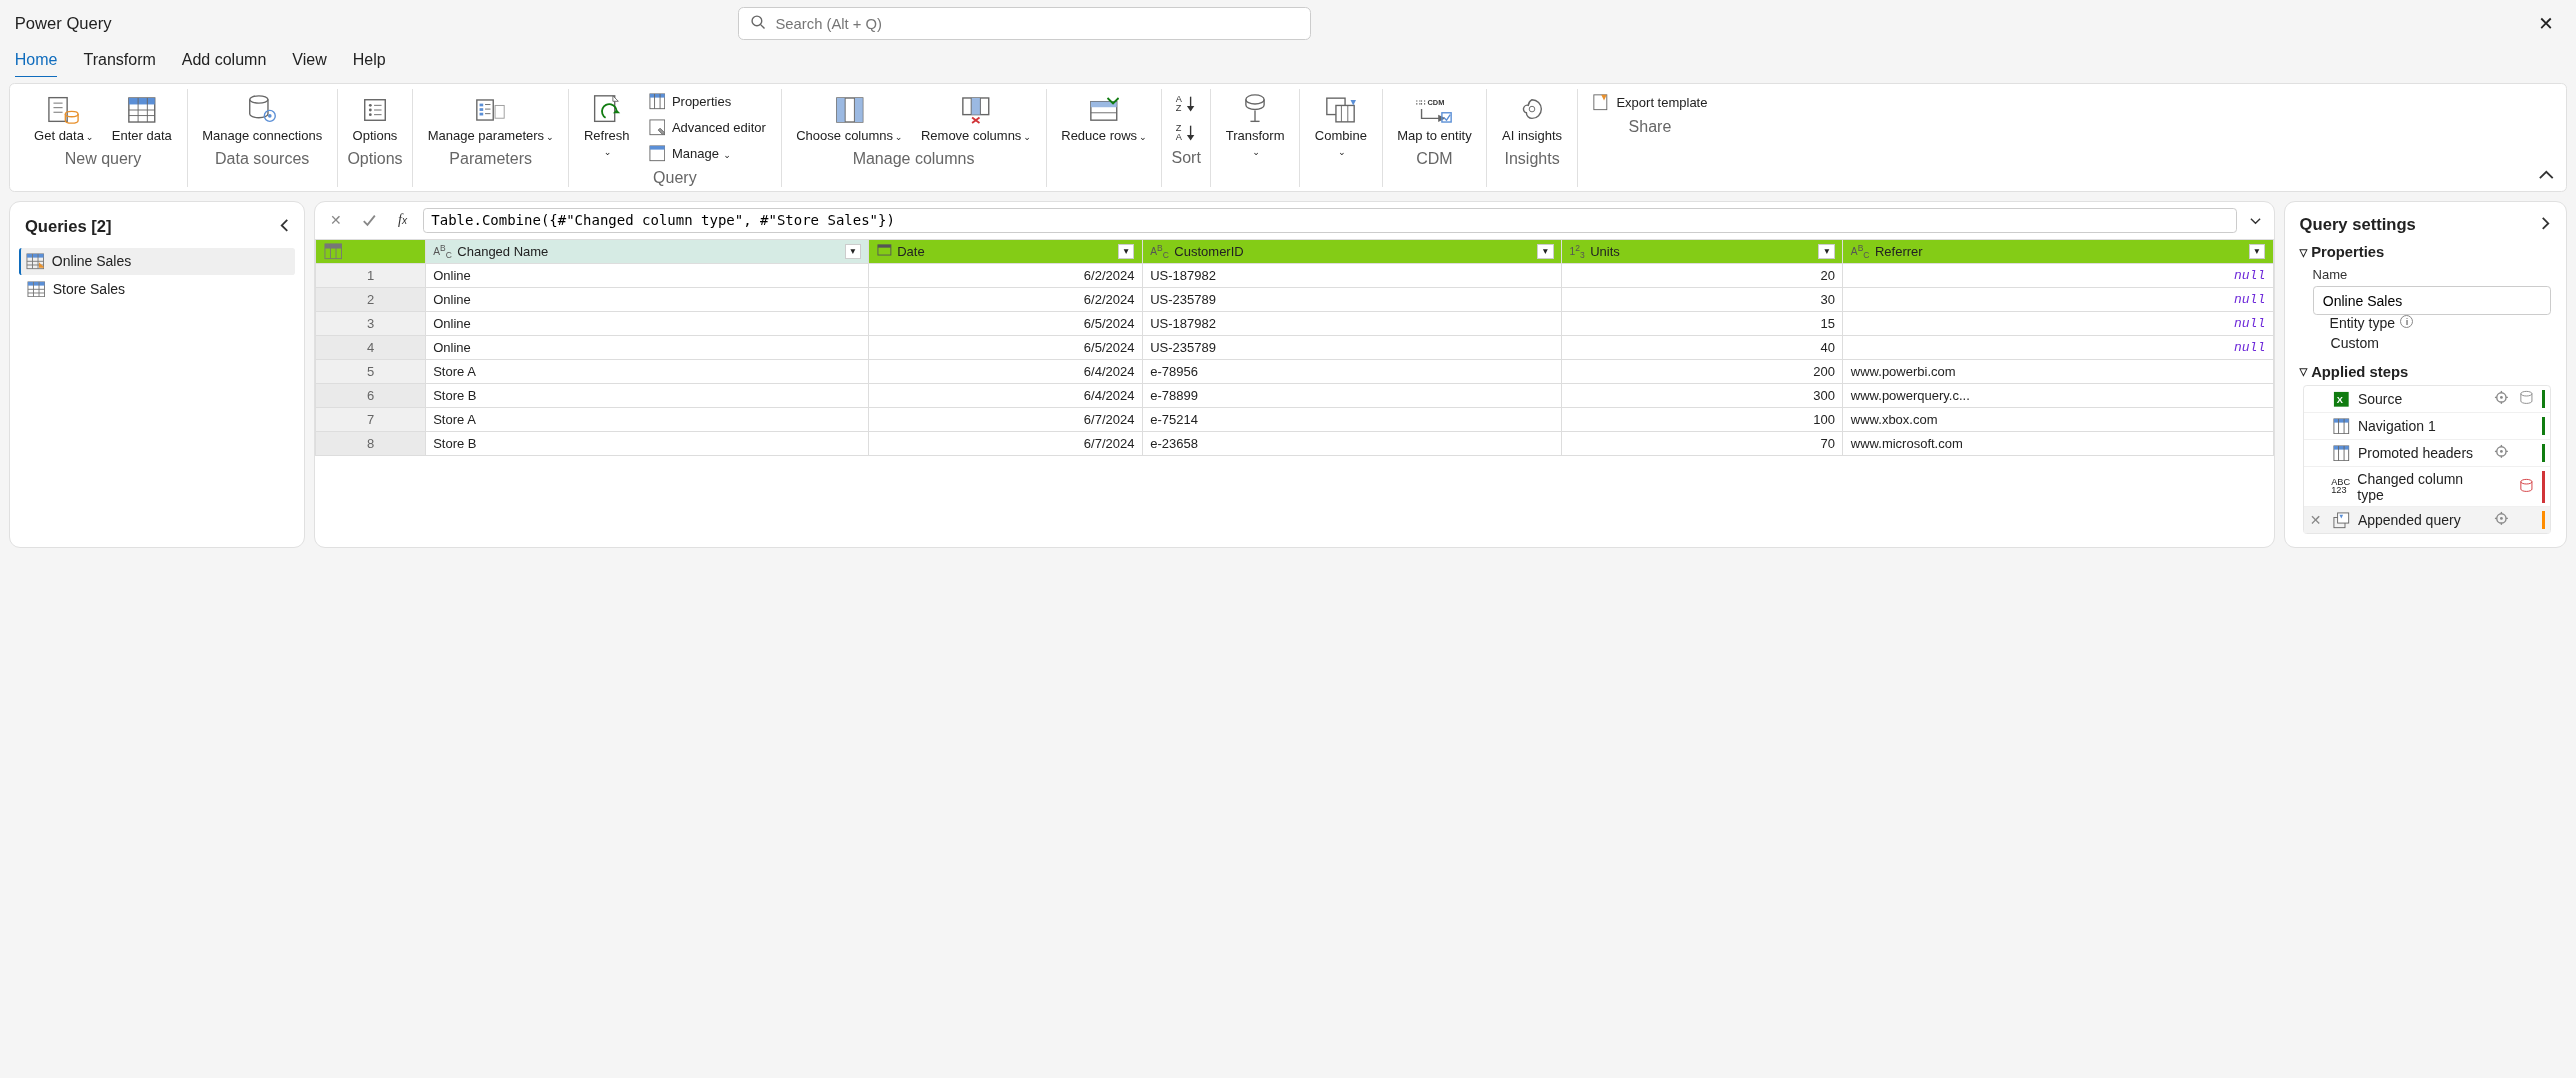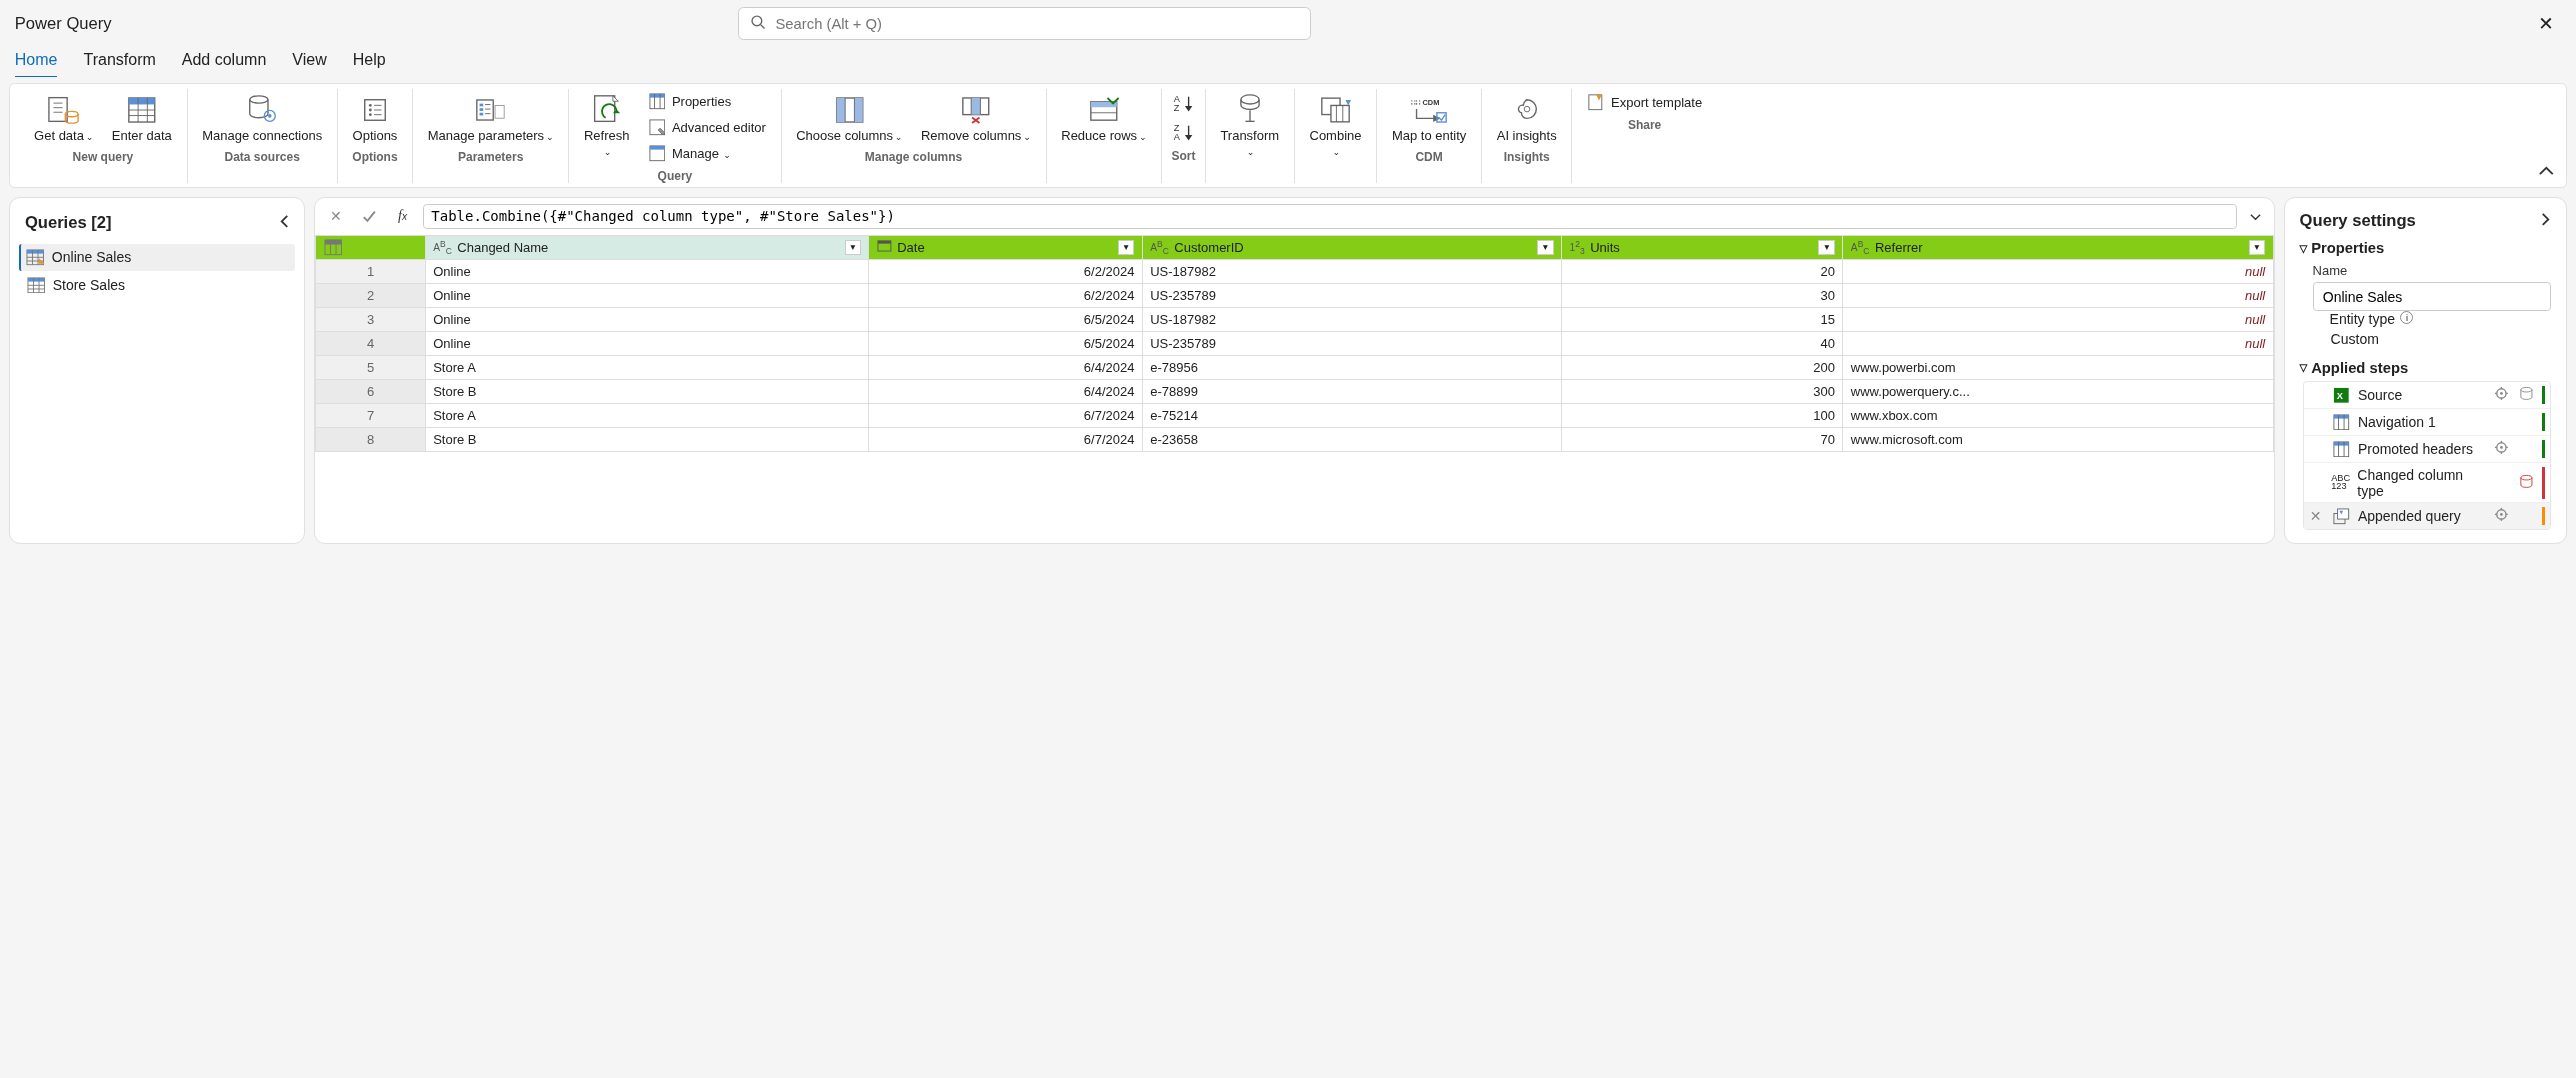--- a/index.html
+++ b/index.html
@@ -16,21 +16,21 @@
 .tab.active { color: #0f6cbd; border-bottom: 1.8px solid #0f6cbd; font-weight: 400; }
 
 .ribbon { background: #fff; border: 0.9px solid #e0e0e0; border-radius: 5.5px; margin: 5.5px 9.2px 0 9.2px; display: flex; gap: 0; padding: 5.5px 9.2px 3.7px 9.2px; position: relative; }
 .rgroup { display: flex; flex-direction: column; align-items: center; padding: 0 9.2px; }
 .rgroup + .rgroup { border-left: 0.9px solid #e0e0e0; }
 .rgroup-content { display: flex; gap: 7.4px; align-items: flex-start; }
 .rbtn { display: flex; flex-direction: column; align-items: center; gap: 1.8px; padding: 3.7px 5.5px; cursor: pointer; font-size: 13px; min-width: 52px; text-align: center; }
 .rbtn .iconbox { width: 37px; height: 33px; display: flex; align-items: center; justify-content: center; }
 .rbtn-small { display: flex; align-items: center; gap: 5.5px; padding: 2.8px 5.5px; cursor: pointer; font-size: 13px; }
 .rbtn-small .iconbox { width: 18.5px; height: 18.5px; display: flex; align-items: center; justify-content: center; }
-.rgroup-label { font-size: 12px; color: #666; margin-top: 3.7px; font-weight: bold; }
+.rgroup-label { font-size: 16px; color: #666; margin-top: 3.7px; }
 .chev { font-size: 9.2px; margin-left: 1.8px; }
 .ribbon-collapse { position: absolute; right: 11px; bottom: 7.4px; font-size: 14.8px; cursor: pointer; }
 
 .workspace { display: flex; gap: 0; padding: 9.2px; }
 .panel { background: #fff; border: 0.9px solid #e0e0e0; border-radius: 11px; }
 
 .queries-panel { width: 296px; padding: 11px 9.2px; }
 .queries-hdr { display: flex; align-items: center; justify-content: space-between; padding: 3.7px 5.5px 11px 5.5px; }
 .queries-hdr h3 { font-size: 16.6px; font-weight: 600; }
 .query-item { display: flex; align-items: center; gap: 7.4px; padding: 5.5px 7.4px; cursor: pointer; border-radius: 2.8px; }
@@ -46,21 +46,21 @@
 
 .data-table { border-collapse: collapse; width: auto; }
 .data-table th, .data-table td { border: 0.9px solid #ddd; padding: 2.8px 7.4px; font-size: 13px; height: 24px; }
 .data-table th { background: #84cc16; font-weight: 400; position: relative; }
 .data-table th.first-col-hdr { background: #d6ebe4; }
 .data-table tr:nth-child(odd) td.rownum { background: #f0f0f0; }
 .data-table tr:nth-child(even) td.rownum { background: #eaeaea; }
 .data-table td.rownum { text-align: center; color: #666; width: 33px; }
 .col-hdr { display: flex; align-items: center; gap: 5.5px; }
 .col-filter { margin-left: auto; border: 0.9px solid #ccc; width: 16.6px; height: 14.8px; display: flex; align-items: center; justify-content: center; font-size: 8.3px; cursor: pointer; background:#fff; }
-.null { color: #7f1d1d; font-style: italic; }
+.null { color: #6d28d9; font-style: italic; font-family: Liberation Mono, monospace; }
 .data-table td.num { text-align: right; }
 .corner-cell { width: 33px; }
 .corner-cell svg { display: block; }
 
 .settings-panel { width: 283px; padding: 13px 14.8px; }
 .settings-hdr { display: flex; align-items: center; justify-content: space-between; margin-bottom: 9.2px; }
 .settings-hdr h3 { font-size: 16.6px; font-weight: 600; }
 .sect { margin-top: 5.5px; }
 .sect-hdr { display: flex; align-items: center; gap: 3.7px; font-weight: 600; font-size: 14.8px; cursor: pointer; }
 .sect-hdr .toggle { font-size: 10.2px; }

